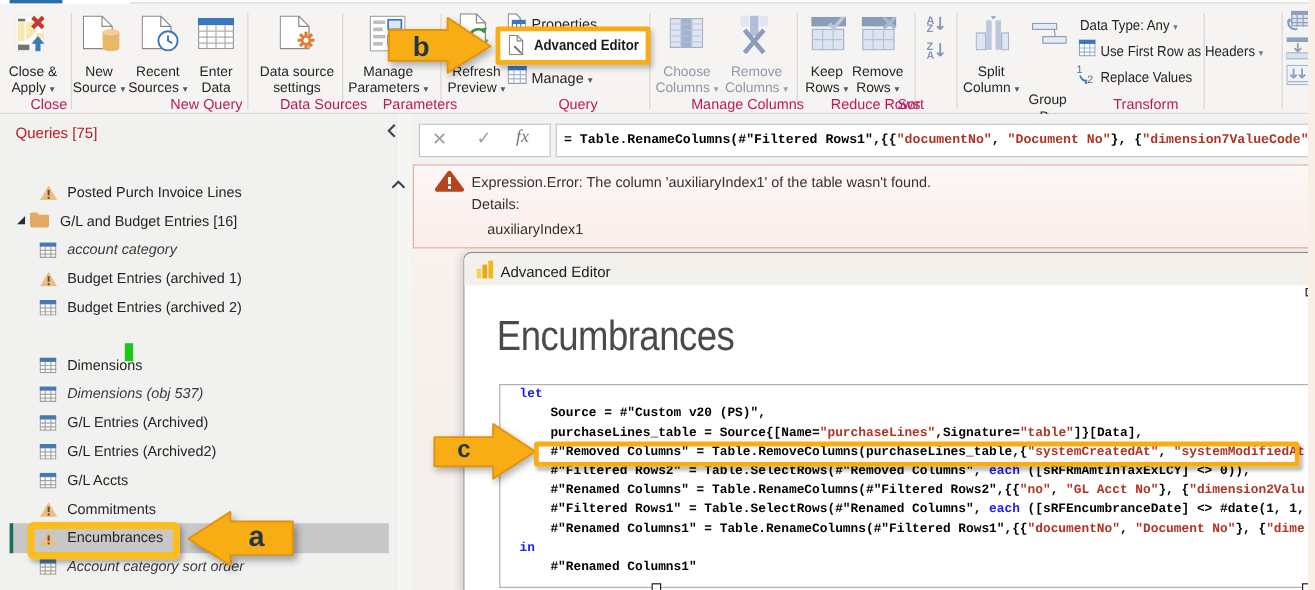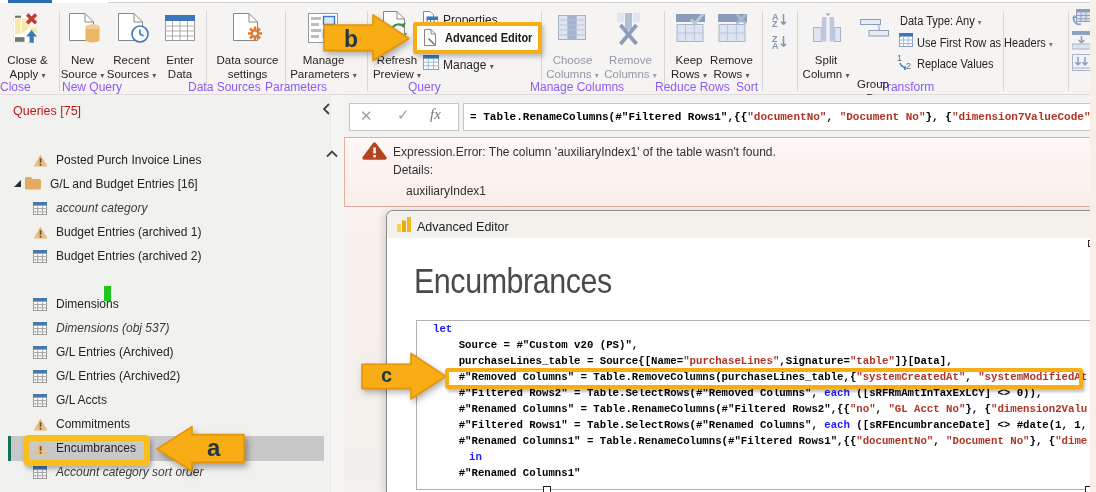--- a/index.html
+++ b/index.html
@@ -1,21 +1,21 @@
 <!DOCTYPE html>
 <html><head>
 <meta charset="utf-8">
 <style>
   html,body{margin:0;padding:0;}
   body{width:1096px;height:492px;overflow:hidden;font-family:"Liberation Sans",sans-serif;background:#fff;}
   #stage{position:relative;width:1096px;height:492px;overflow:hidden;}
   .ab{position:absolute;}
   .sep{position:absolute;width:1px;top:8px;height:80px;background:#d9d7d5;}
   .blab{position:absolute;text-align:center;font-size:11.5px;color:#272625;line-height:14px;white-space:nowrap;}
-  .glab{position:absolute;text-align:left;font-size:12px;color:#8b5cf6;white-space:nowrap;top:77px;}
+  .glab{position:absolute;text-align:right;font-size:12px;color:#be185d;white-space:nowrap;top:77px;}
   .gray .blab{color:#9696a8;}
   .car{font-size:8px;color:#5a5a5a;}
   .qrow{position:absolute;left:0;width:343px;height:24px;font-size:12px;color:#252423;}
   .qrow .txt{position:absolute;left:56px;top:4px;white-space:nowrap;}
   .qrow.it .txt{font-style:italic;color:#3b3a39;}
   .ticon{position:absolute;left:33px;top:5px;width:14px;height:13px;}
   .code{position:absolute;left:0;white-space:pre;font-family:"Liberation Mono",monospace;font-size:10.7px;font-weight:700;color:#000;}
   .code .k{color:#1b1bff;}
   .code .s{color:#b03425;}
   .arrowlab{position:absolute;font-weight:700;font-size:21px;color:#233744;}
@@ -366,21 +366,21 @@
 
   <div id="codelines">
     <div class="code" style="left:433px;top:323px;"><span class="k">let</span></div>
     <div class="code" style="left:433px;top:339px;">    Source = #"Custom v20 (PS)",</div>
     <div class="code" style="left:433px;top:355px;">    purchaseLines_table = Source{[Name=<span class="s">"purchaseLines"</span>,Signature=<span class="s">"table"</span>]}[Data],</div>
     <div class="code" style="left:433px;top:371px;">    #"Removed Columns" = Table.RemoveColumns(purchaseLines_table,{<span class="s">"systemCreatedAt"</span>, <span class="s">"systemModifiedAt</span></div>
     <div class="code" style="left:433px;top:387px;">    #"Filtered Rows2" = Table.SelectRows(#"Removed Columns", <span class="k">each</span> ([sRFRmAmtInTaxExLCY] &lt;&gt; 0)),</div>
     <div class="code" style="left:433px;top:403px;">    #"Renamed Columns" = Table.RenameColumns(#"Filtered Rows2",{{<span class="s">"no"</span>, <span class="s">"GL Acct No"</span>}, {<span class="s">"dimension2Valu</span></div>
     <div class="code" style="left:433px;top:419px;">    #"Filtered Rows1" = Table.SelectRows(#"Renamed Columns", <span class="k">each</span> ([sRFEncumbranceDate] &lt;&gt; #date(1, 1,</div>
     <div class="code" style="left:433px;top:435px;">    #"Renamed Columns1" = Table.RenameColumns(#"Filtered Rows1",{{<span class="s">"documentNo"</span>, <span class="s">"Document No"</span>}, {<span class="s">"dime</span></div>
-    <div class="code" style="left:433px;top:451px;margin-left:36px;"><span class="k">in</span></div>
+    <div class="code" style="left:433px;top:451px;"><span class="k">in</span></div>
     <div class="code" style="left:433px;top:467px;">    #"Renamed Columns1"</div>
   </div>
 
   <div id="annotations">
     <div class="ab" style="left:104px;top:286px;width:7px;height:15px;background:#1ec71e;"></div>
 
     <div class="ab" style="left:23px;top:435px;width:127px;height:31px;border:6px solid #fcbe1d;border-radius:5px;box-sizing:border-box;box-shadow:2px 3px 4px rgba(0,0,0,0.28);"></div>
 
     <svg class="ab" style="left:150px;top:424px;filter:drop-shadow(3px 4px 3px rgba(0,0,0,0.33));" width="100" height="52" viewBox="0 0 100 52">
       <polygon points="7,25 42,2.6 42,10.6 94,10.6 94,38.4 42,38.4 42,47" fill="#f8ad14" stroke="#e3930a" stroke-width="1.6" stroke-linejoin="round"></polygon>

